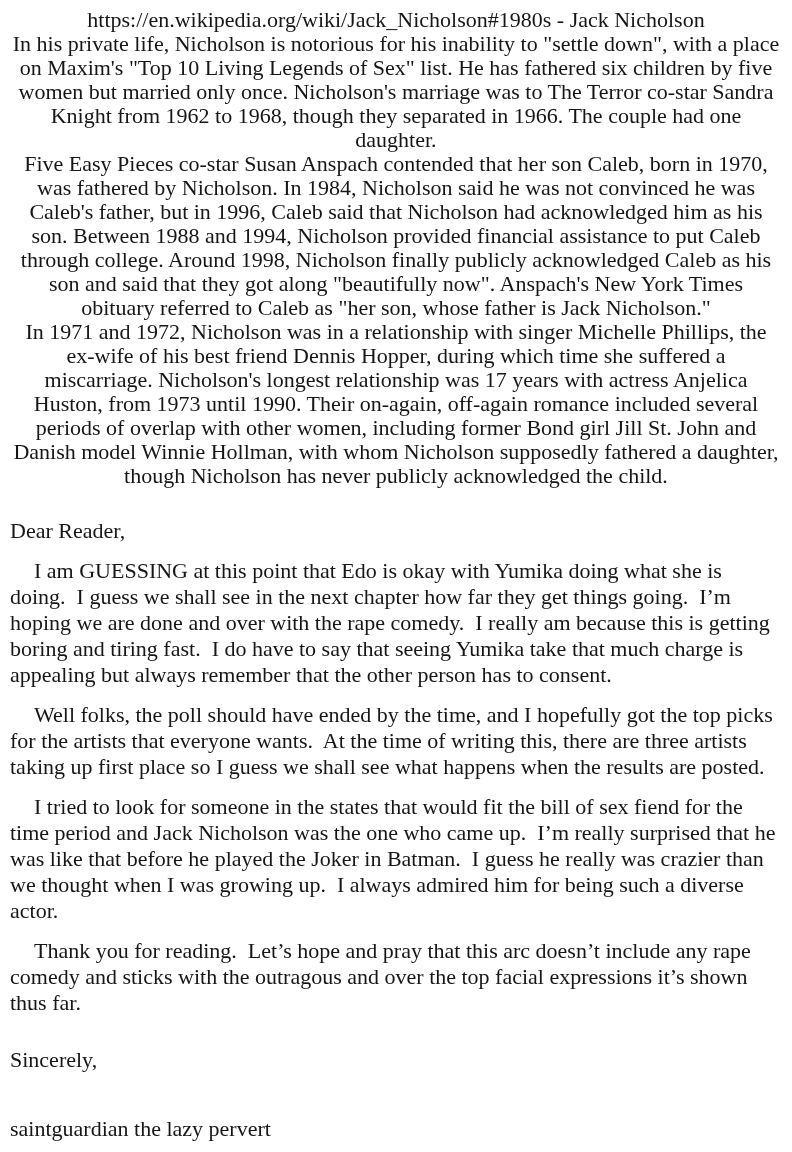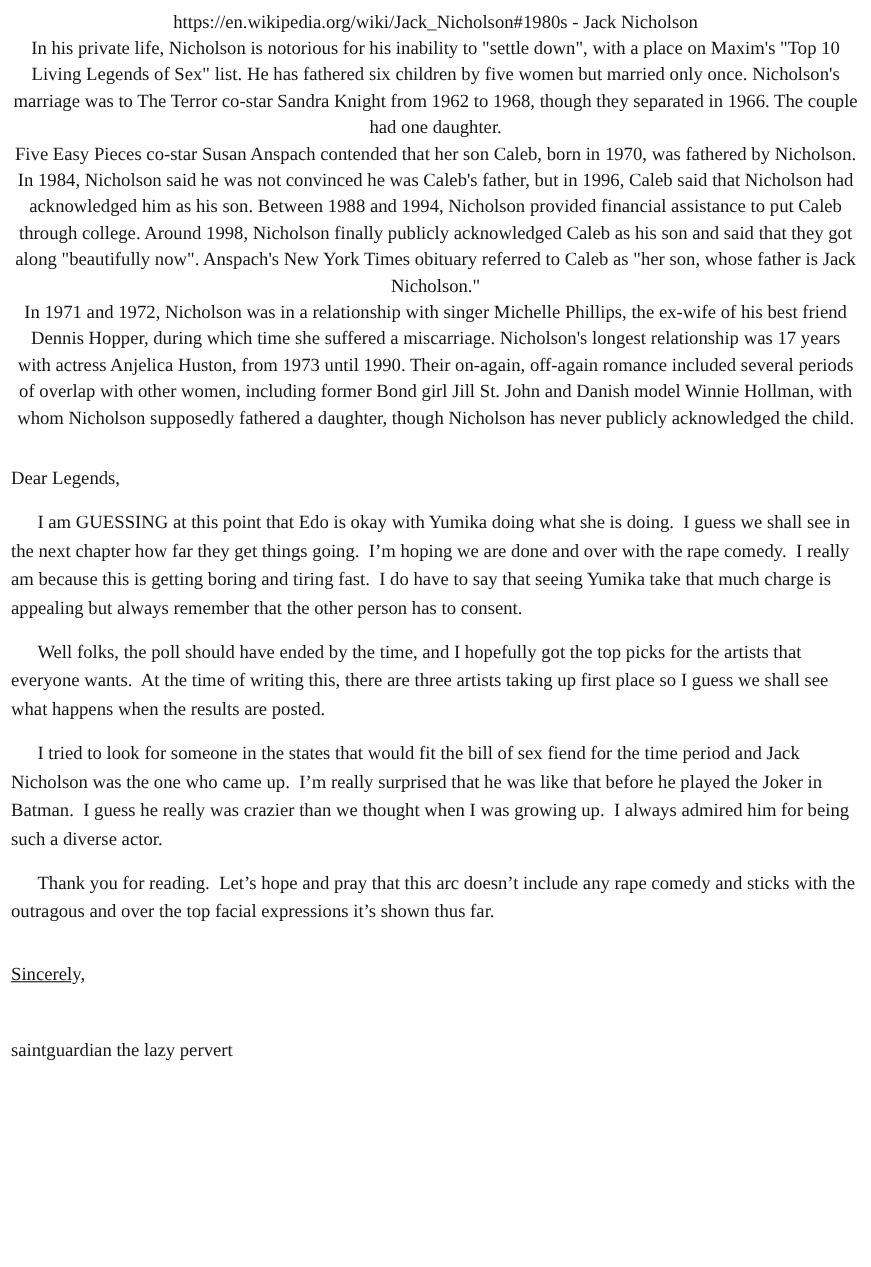--- a/index.html
+++ b/index.html
@@ -8,21 +8,21 @@
     background: #ffffff;
   }
   .page {
     position: relative;
     width: 792px;
     height: 1152px;
     margin: 0 auto;
     background: #ffffff;
     color: #161616;
     font-family: "Liberation Serif", "DejaVu Serif", serif;
-    font-size: 17px;
+    font-size: 22px;
     box-sizing: border-box;
     padding: 8px 10px 0 10px;
     overflow: hidden;
   }
   
   .wiki-block {
     text-align: center;
     line-height: 24px;
   }
   .wiki-block .src,
@@ -38,21 +38,20 @@
   .letter .salutation {
     margin: 30px 0 0 0;
   }
   .letter p.body-par {
     margin: 14px 0 0 0;
     text-indent: 24px;
     white-space: pre-wrap;
   }
   .letter .closing {
     margin: 31px 0 0 0;
-    text-decoration: underline;
   }
   .letter .sig {
     margin: 43px 0 0 0;
   }
   .letter .sig div {
     margin: 0;
   }
 </style>
 </head>
 <body>
@@ -60,21 +59,21 @@
 <div class="page">
 
   <div class="wiki-block">
     <div class="src">https://en.wikipedia.org/wiki/Jack_Nicholson#1980s - Jack Nicholson</div>
     <p>In his private life, Nicholson is notorious for his inability to "settle down", with a place on Maxim's "Top 10 Living Legends of Sex" list. He has fathered six children by five women but married only once. Nicholson's marriage was to The Terror co-star Sandra Knight from 1962 to 1968, though they separated in 1966. The couple had one daughter.</p>
     <p>Five Easy Pieces co-star Susan Anspach contended that her son Caleb, born in 1970, was fathered by Nicholson. In 1984, Nicholson said he was not convinced he was Caleb's father, but in 1996, Caleb said that Nicholson had acknowledged him as his son. Between 1988 and 1994, Nicholson provided financial assistance to put Caleb through college. Around 1998, Nicholson finally publicly acknowledged Caleb as his son and said that they got along "beautifully now". Anspach's New York Times obituary referred to Caleb as "her son, whose father is Jack Nicholson."</p>
     <p>In 1971 and 1972, Nicholson was in a relationship with singer Michelle Phillips, the ex-wife of his best friend Dennis Hopper, during which time she suffered a miscarriage. Nicholson's longest relationship was 17 years with actress Anjelica Huston, from 1973 until 1990. Their on-again, off-again romance included several periods of overlap with other women, including former Bond girl Jill St. John and Danish model Winnie Hollman, with whom Nicholson supposedly fathered a daughter, though Nicholson has never publicly acknowledged the child.</p>
   </div>
 
   <div class="letter">
-    <p class="salutation">Dear Legends,</p>
+    <p class="salutation">Dear Reader,</p>
 
     <p class="body-par">I am GUESSING at this point that Edo is okay with Yumika doing what she is doing.  I guess we shall see in the next chapter how far they get things going.  I’m hoping we are done and over with the rape comedy.  I really am because this is getting boring and tiring fast.  I do have to say that seeing Yumika take that much charge is appealing but always remember that the other person has to consent.</p>
     <p class="body-par">Well folks, the poll should have ended by the time, and I hopefully got the top picks for the artists that everyone wants.  At the time of writing this, there are three artists taking up first place so I guess we shall see what happens when the results are posted.</p>
     <p class="body-par">I tried to look for someone in the states that would fit the bill of sex fiend for the time period and Jack Nicholson was the one who came up.  I’m really surprised that he was like that before he played the Joker in Batman.  I guess he really was crazier than we thought when I was growing up.  I always admired him for being such a diverse actor.</p>
     <p class="body-par">Thank you for reading.  Let’s hope and pray that this arc doesn’t include any rape comedy and sticks with the outragous and over the top facial expressions it’s shown thus far.</p>
 
     <p class="closing">Sincerely,</p>
 
     <div class="sig">
       <div>saintguardian the lazy pervert</div>

